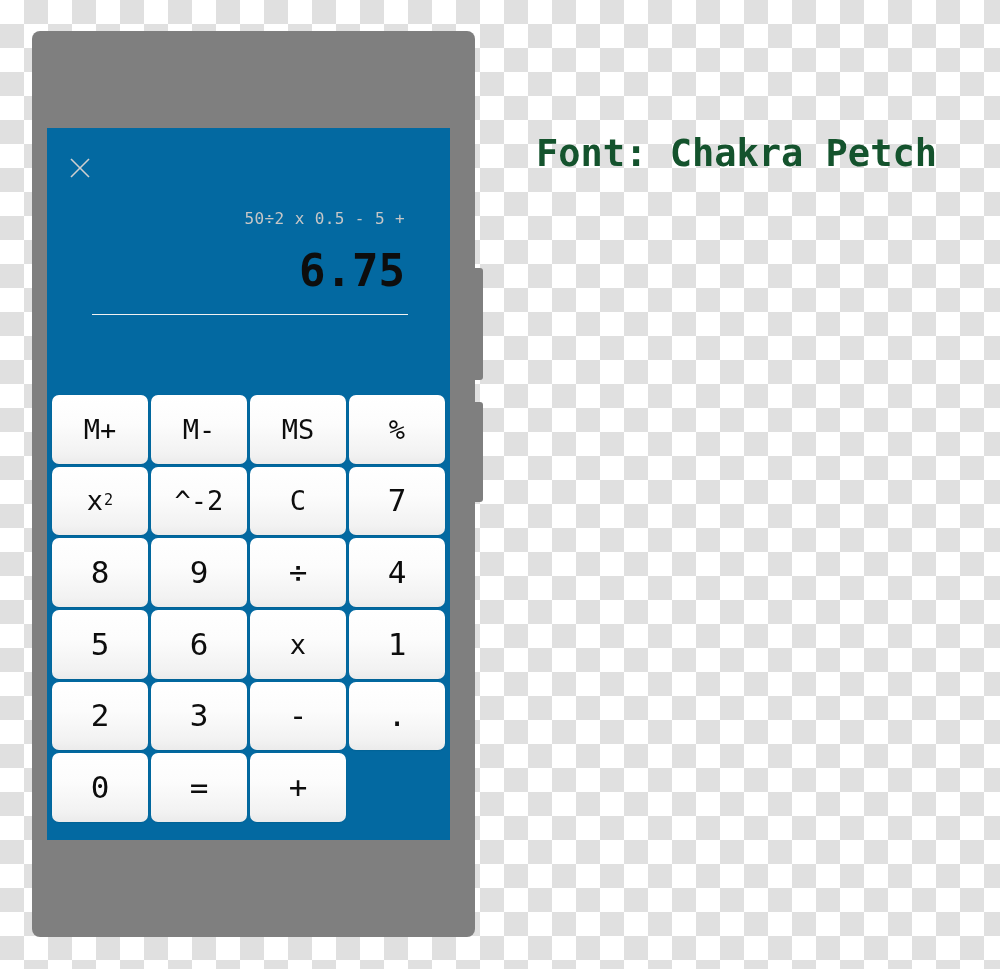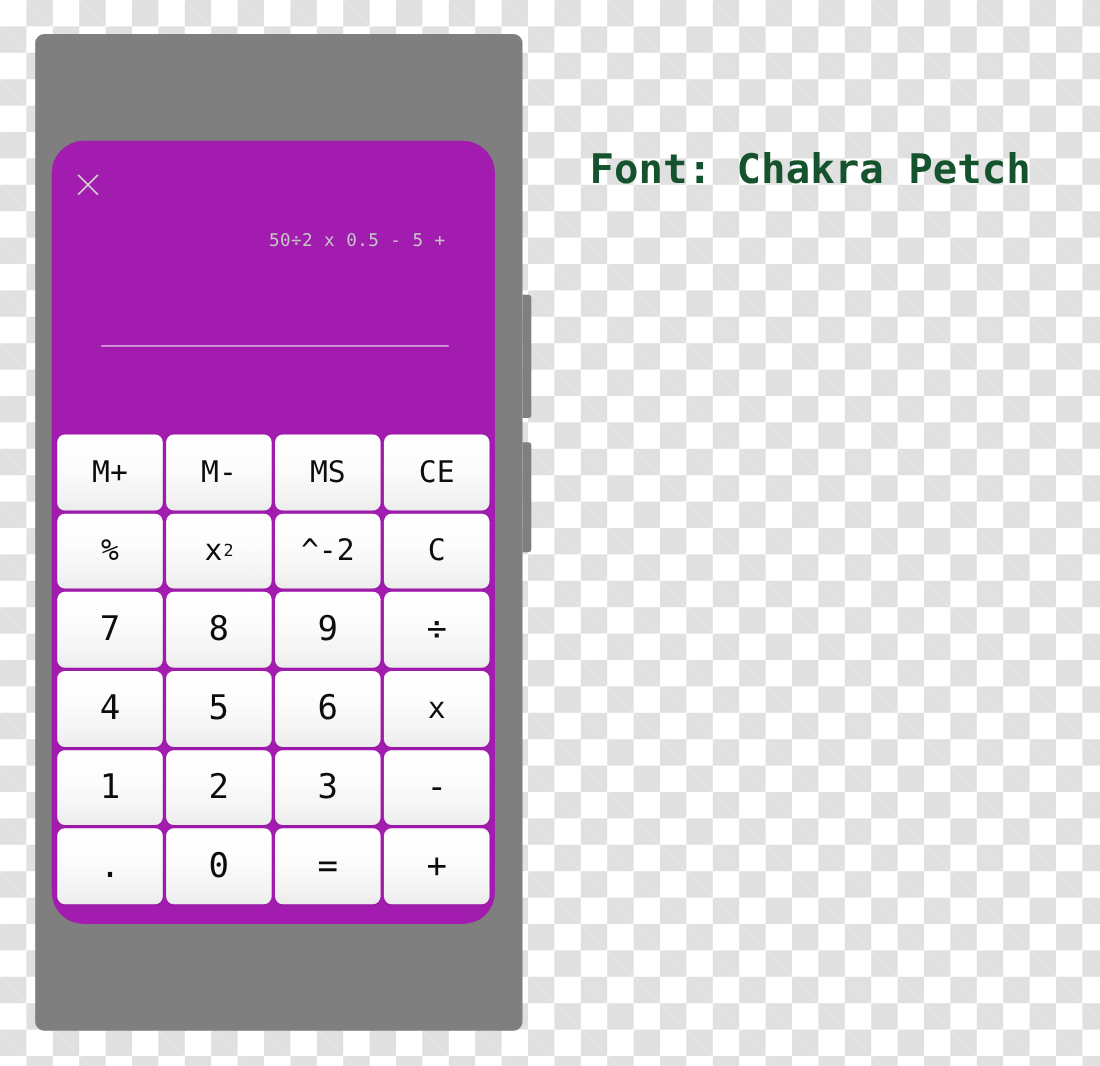--- a/index.html
+++ b/index.html
@@ -51,23 +51,22 @@
     height: 100px;
   }
 
   
   #screen {
     position: absolute;
     left: 15px;
     top: 97px;
     width: 403px;
     height: 712px;
-    background: #a21caf;
+    background: #0369a1;
     overflow: hidden;
-    border-radius: 29px;
   }
 
   
   #close-button {
     position: absolute;
     left: 18px;
     top: 25px;
     width: 30px;
     height: 30px;
     cursor: pointer;
@@ -182,37 +181,35 @@
 
     <div id="close-button">
       <svg width="24" height="24" viewBox="0 0 24 24" aria-hidden="true">
         <line x1="3" y1="3" x2="21" y2="21"></line>
         <line x1="21" y1="3" x2="3" y2="21"></line>
       </svg>
     </div>
 
     <div id="display-area">
       <div id="expression">50÷2 x 0.5 - 5 +</div>
+      <div id="result">6.75</div>
     </div>
     <div id="display-divider"></div>
 
     <div id="keypad">
         <div class="key key-small">
           <span class="base">M+</span>
         </div>
         <div class="key key-small">
           <span class="base">M-</span>
         </div>
         <div class="key key-small">
           <span class="base">MS</span>
         </div>
         <div class="key key-small">
-          <span class="base">CE</span>
-        </div>
-        <div class="key key-small">
           <span class="base">%</span>
         </div>
         <div class="key key-small">
           <span class="base">x</span>
           <span class="sup">2</span>
         </div>
         <div class="key key-small">
           <span class="base">^-2</span>
         </div>
         <div class="key key-small">

